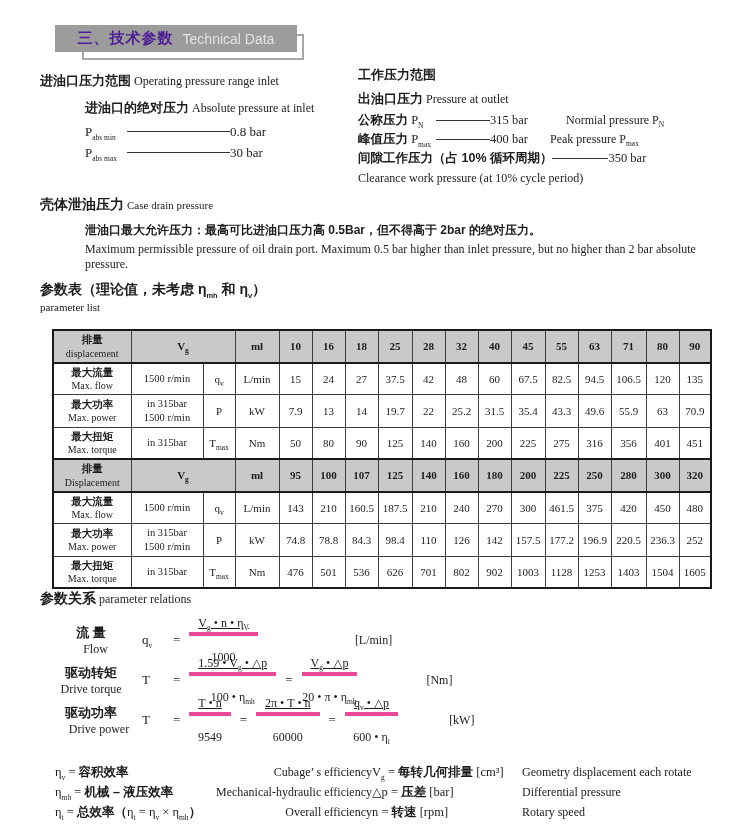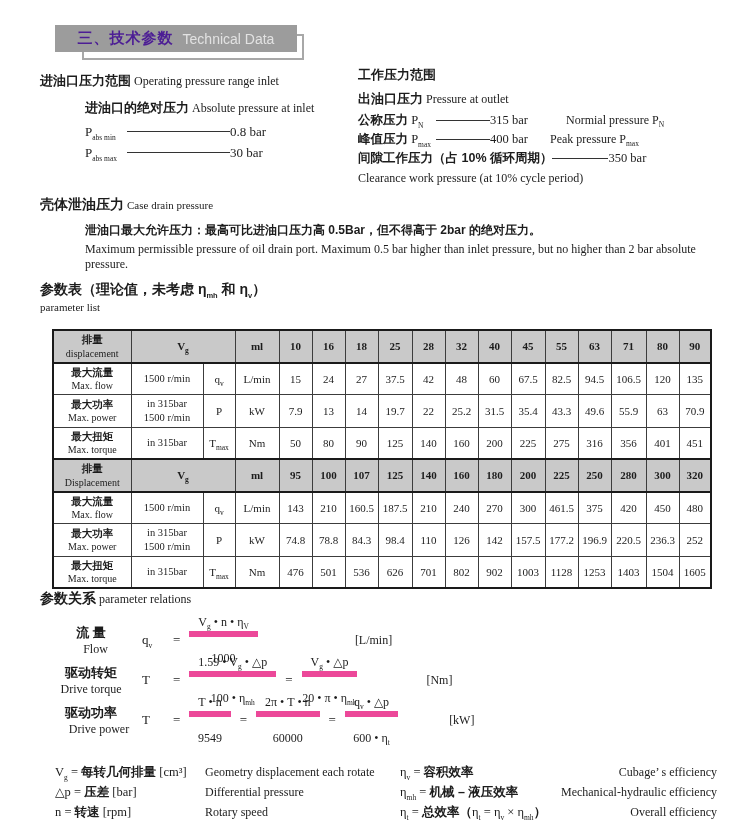--- a/index.html
+++ b/index.html
@@ -42,21 +42,21 @@
   .ptable tr.datarow td{font-weight:normal;}
 
   
   .frow{display:flex;align-items:center;height:40px;}
   .flabel{width:102px;flex:none;text-align:center;}
   .flabel .cn{font-family:"Liberation Sans","DejaVu Sans",sans-serif;font-weight:bold;font-size:13px;}
   .flabel .en{font-size:12px;margin-left:9px;}
   .fsym{min-width:22px;text-align:left;font-size:13px;}
   .feq{margin:0 9px;font-size:13px;}
   .frac{display:inline-flex;flex-direction:column;align-items:center;font-size:12px;line-height:1.35;}
-  .frac .num{border-bottom:6px solid #ec4899;padding:0 9px 1px;}
+  .frac .num{border-bottom:4px solid #ec4899;padding:0 9px 1px;text-decoration:underline;}
   .frac .den{padding-top:13px;}
   .funit{font-size:12px;padding-left:25px;}
 
   
   .lrow{display:flex;align-items:center;height:20px;font-size:12.5px;}
   .lsym{flex:none;}
   .len{font-size:12px;}
 </style>
 </head>
 <body>
@@ -400,41 +400,41 @@
     <span class="feq">=</span>
     <span class="frac">
       <span class="num">q<sub>v</sub> • △p</span>
       <span class="den">600 • η<sub>t</sub></span>
     </span>
     <span class="funit" style="margin-left:26px;">[kW]</span>
   </div>
 </div>
 
 <div class="abs" style="left:55px;top:762px;width:662px;display:flex;">
+  <div style="flex:1;">
+    <div class="lrow">
+      <span class="lsym" style="min-width:160px;">η<sub>v</sub> = <span class="tb">容积效率</span></span>
+      <span class="len" style="flex:1;text-align:right;">Cubage’ s efficiency</span>
+    </div>
+    <div class="lrow">
+      <span class="lsym" style="min-width:160px;">η<sub>mh</sub> = <span class="tb">机械 – 液压效率</span></span>
+      <span class="len" style="flex:1;text-align:right;">Mechanical-hydraulic efficiency</span>
+    </div>
+    <div class="lrow">
+      <span class="lsym" style="min-width:160px;">η<sub>t</sub> = <span class="tb">总效率（</span>η<sub>t</sub> = η<sub>v</sub> × η<sub>mh</sub><span class="tb">）</span></span>
+      <span class="len" style="flex:1;text-align:right;">Overall efficiency</span>
+    </div>
+  </div>
   <div style="width:345px;flex:none;">
     <div class="lrow">
       <span class="lsym" style="width:150px;">V<sub>g</sub> = <span class="tb">每转几何排量</span> [cm³]</span>
       <span class="len">Geometry displacement each rotate</span>
     </div>
     <div class="lrow">
       <span class="lsym" style="width:150px;">△p = <span class="tb">压差</span> [bar]</span>
       <span class="len">Differential pressure</span>
     </div>
     <div class="lrow">
       <span class="lsym" style="width:150px;">n = <span class="tb">转速</span> [rpm]</span>
       <span class="len">Rotary speed</span>
     </div>
   </div>
-  <div style="flex:1;">
-    <div class="lrow">
-      <span class="lsym" style="min-width:160px;">η<sub>v</sub> = <span class="tb">容积效率</span></span>
-      <span class="len" style="flex:1;text-align:right;">Cubage’ s efficiency</span>
-    </div>
-    <div class="lrow">
-      <span class="lsym" style="min-width:160px;">η<sub>mh</sub> = <span class="tb">机械 – 液压效率</span></span>
-      <span class="len" style="flex:1;text-align:right;">Mechanical-hydraulic efficiency</span>
-    </div>
-    <div class="lrow">
-      <span class="lsym" style="min-width:160px;">η<sub>t</sub> = <span class="tb">总效率（</span>η<sub>t</sub> = η<sub>v</sub> × η<sub>mh</sub><span class="tb">）</span></span>
-      <span class="len" style="flex:1;text-align:right;">Overall efficiency</span>
-    </div>
-  </div>
 </div>
 
 </body></html>

